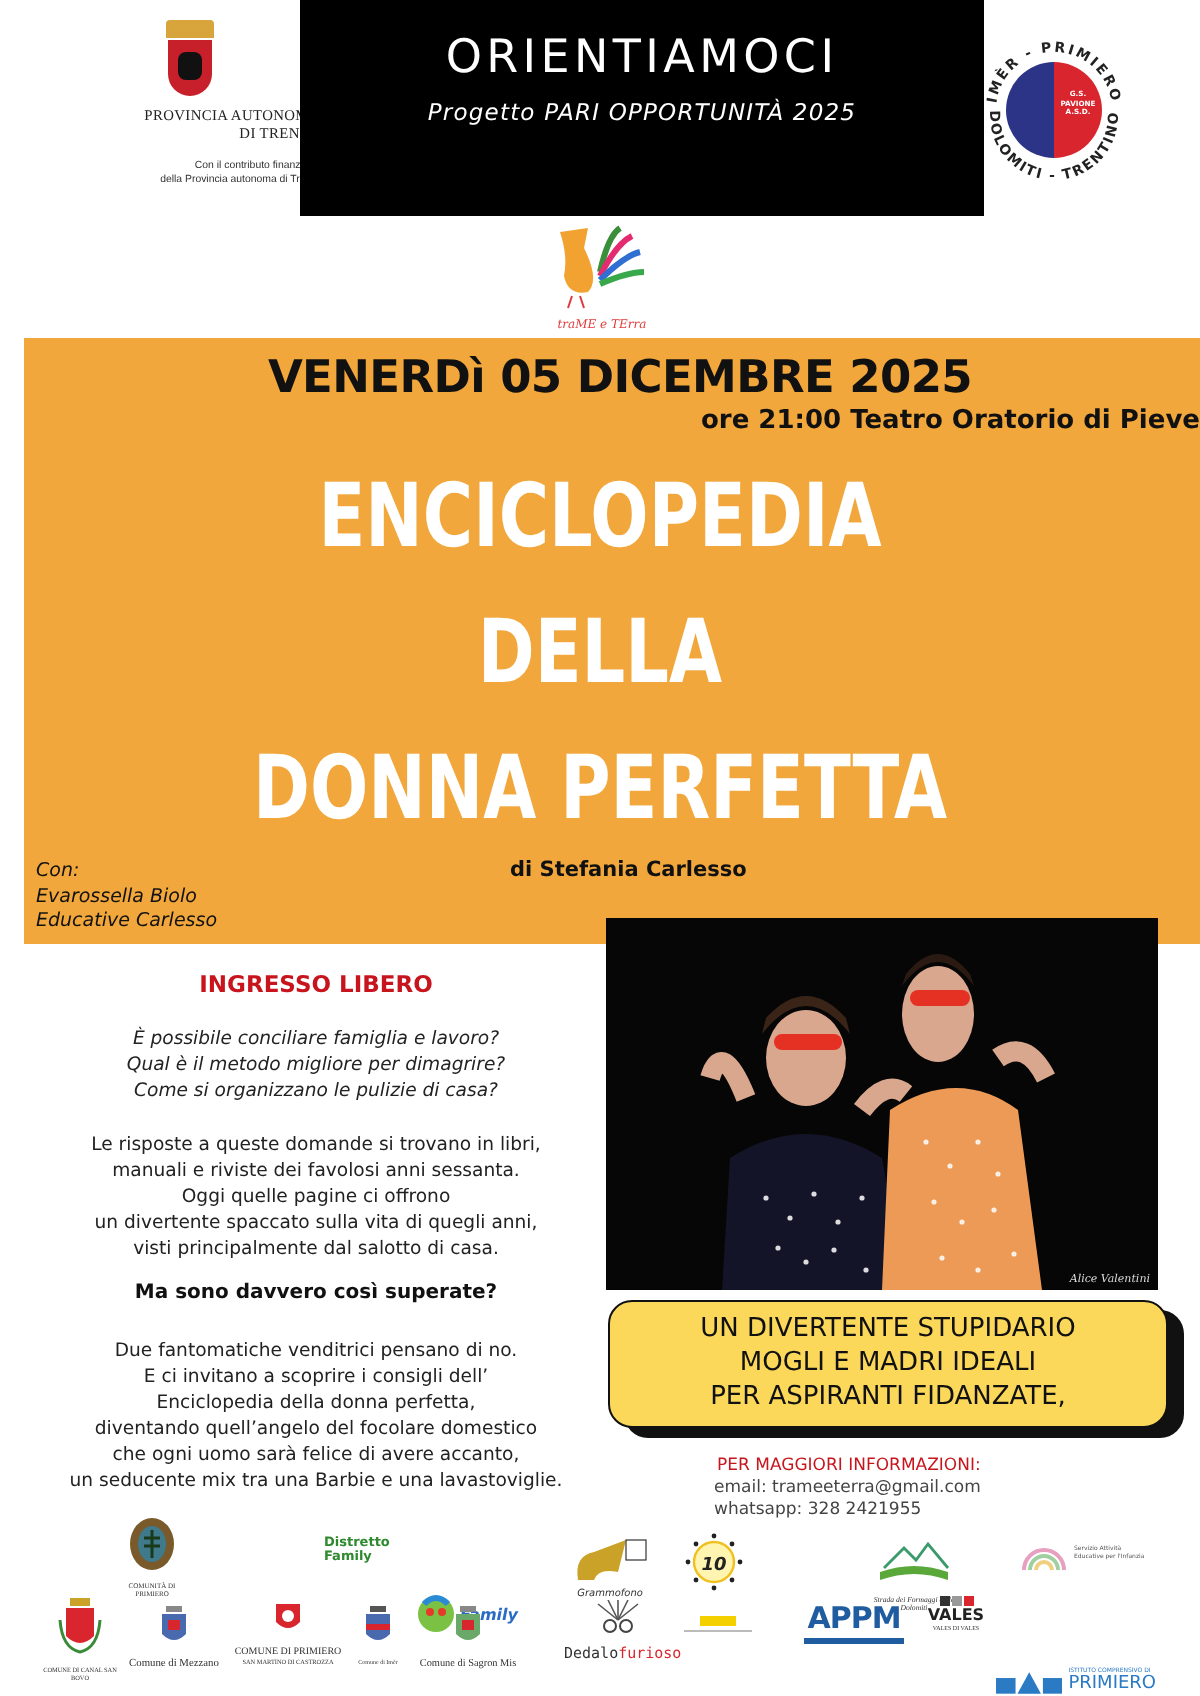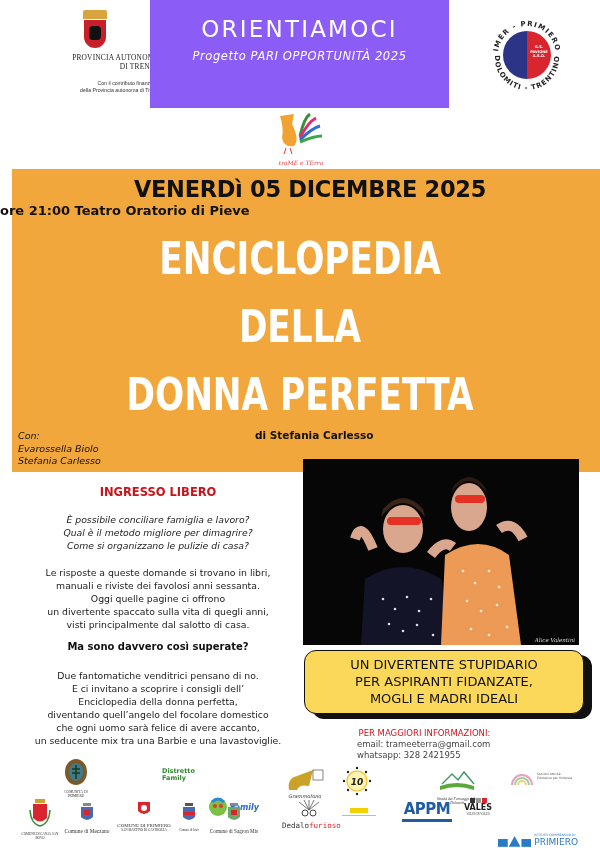--- a/index.html
+++ b/index.html
@@ -8,36 +8,36 @@
 
   
   .logo-left { position: absolute; left: 30px; top: 10px; width: 130px; text-align: right; }
   .crest { width: 30px; height: 40px; margin: 0 auto; position: relative; }
   .crest .crown { width: 24px; height: 9px; margin: 0 auto; background: #d8a53c; border-radius: 2px 2px 0 0; }
   .crest .shield { width: 22px; height: 28px; margin: 1px auto 0; background: #c8202a; border-radius: 0 0 11px 11px; position: relative; }
   .crest .shield::after { content: ""; position: absolute; left: 5px; top: 6px; width: 12px; height: 14px; background: #111; border-radius: 4px; }
   .prov-title { font-family: "Liberation Serif", serif; font-size: 7.4px; letter-spacing: 0.2px; color: #222; margin-top: 4px; line-height: 1.15; }
   .prov-sub { font-family: "Liberation Sans", sans-serif; font-size: 5.2px; color: #333; margin-top: 9px; line-height: 1.35; }
 
-  .banner { position: absolute; left: 150px; top: 0; width: 299px; height: 108px; background: #8b5cf6; text-align: center; color: #fff; }
+  .banner { position: absolute; left: 150px; top: 0; width: 342px; height: 108px; background: #000000; text-align: center; color: #fff; }
   .banner .t1 { font-family: "DejaVu Sans", sans-serif; font-size: 23px; letter-spacing: 2.2px; line-height: 27px; padding-top: 16px; font-weight: normal; }
   .banner .t2 { font-family: "DejaVu Sans", sans-serif; font-style: italic; font-size: 11.5px; letter-spacing: 0.6px; margin-top: 6px; }
 
   .logo-right { position: absolute; left: 486px; top: 14px; width: 82px; height: 82px; }
   .gs-circle { position: absolute; left: 17px; top: 17px; width: 48px; height: 48px; border-radius: 50%; overflow: hidden; display: flex; }
   .gs-circle .l { width: 50%; background: #2b3486; }
   .gs-circle .r { width: 50%; background: #d9262e; color: #fff; font-size: 3.6px; font-weight: bold; text-align: center; padding-top: 14px; line-height: 1.3; }
 
   .trame-logo { position: absolute; left: 270px; top: 110px; width: 62px; height: 56px; }
   .trame-label { position: absolute; left: 0; bottom: 0; width: 100%; text-align: center; font-family: "DejaVu Serif", serif; font-style: italic; font-size: 6px; color: #e03a3a; }
 
   
   .main-block { position: absolute; left: 12px; top: 169px; width: 588px; height: 303px; background: #f1a73b; }
   .date { position: absolute; left: 0; top: 176px; width: 592px; text-align: center; font-family: "DejaVu Sans", sans-serif; font-weight: bold; font-size: 22.5px; color: #111; letter-spacing: -0.3px; padding-left: 28px; }
-  .venue { position: absolute; left: 0; top: 203px; width: 600px; text-align: left; font-family: "DejaVu Sans", sans-serif; font-weight: bold; font-size: 13px; color: #111; }
+  .venue { position: absolute; left: 0; top: 203px; width: 600px; text-align: right; font-family: "DejaVu Sans", sans-serif; font-weight: bold; font-size: 13px; color: #111; }
   .title-line { position: absolute; left: 0; width: 600px; text-align: center; font-family: "DejaVu Sans", sans-serif; font-weight: bold; color: #ffffff; font-size: 44px; letter-spacing: 0px; transform: scaleX(0.78); transform-origin: 300px 0; line-height: 54px; }
   .author { position: absolute; left: 255px; top: 429px; width: 120px; font-family: "DejaVu Sans", sans-serif; font-weight: bold; font-size: 10.5px; color: #111; }
   .cast { position: absolute; left: 18px; top: 430px; font-family: "DejaVu Sans", sans-serif; font-style: italic; font-size: 9.5px; color: #111; line-height: 12.5px; }
 
   .photo { position: absolute; left: 303px; top: 459px; width: 276px; height: 186px; background: #050505; overflow: hidden; }
   .photo .sig { position: absolute; right: 4px; bottom: 2px; font-family: "DejaVu Serif", serif; font-style: italic; font-size: 5.5px; color: #ddd; }
 
   
   .col-left { position: absolute; left: 18px; width: 280px; text-align: center; }
   .ingresso { top: 485px; font-family: "DejaVu Sans", sans-serif; font-weight: bold; font-size: 11.5px; color: #c8151d; }
@@ -117,21 +117,21 @@
 <div class="main-block"></div>
 <div class="date">VENERDì 05 DICEMBRE 2025</div>
 <div class="venue">ore 21:00 Teatro Oratorio di Pieve</div>
 <div class="title-line" style="top:232px;">ENCICLOPEDIA</div>
 <div class="title-line" style="top:300px;">DELLA</div>
 <div class="title-line" style="top:368px;">DONNA PERFETTA</div>
 <div class="author">di Stefania Carlesso</div>
 <div class="cast">
   <div>Con:</div>
   <div>Evarossella Biolo</div>
-  <div>Stefania Carlesso</div>
+  <div>Educative Carlesso</div>
 </div>
 
 <div class="photo">
   <svg width="276" height="186" viewBox="0 0 276 186">
     <rect width="276" height="186" fill="#060606"></rect>
 
     <ellipse cx="100" cy="70" rx="20" ry="24" fill="#d9a78e"></ellipse>
     <path d="M78 58 Q100 30 122 58 L120 50 Q100 28 80 50 Z" fill="#3a2418"></path>
     <rect x="84" y="58" width="34" height="8" rx="4" fill="#e53024"></rect>
     <path d="M62 120 Q100 96 138 120 L150 186 L58 186 Z" fill="#141428"></path>
@@ -187,22 +187,22 @@
   <div>E ci invitano a scoprire i consigli dell’</div>
   <div>Enciclopedia della donna perfetta,</div>
   <div>diventando quell’angelo del focolare domestico</div>
   <div>che ogni uomo sarà felice di avere accanto,</div>
   <div>un seducente mix tra una Barbie e una lavastoviglie.</div>
 </div>
 
 <div class="callout-shadow"></div>
 <div class="callout">
   <div>UN DIVERTENTE STUPIDARIO</div>
+  <div>MOGLI E MADRI IDEALI</div>
   <div>PER ASPIRANTI FIDANZATE,</div>
-  <div>MOGLI E MADRI IDEALI</div>
 </div>
 
 <div class="info">
   <div class="h">PER MAGGIORI INFORMAZIONI:</div>
   <div>email: trameeterra@gmail.com</div>
   <div>whatsapp: 328 2421955</div>
 </div>
 
 <div class="spon" style="left:58px; top:758px; width:36px;">
   <svg width="24" height="28" viewBox="0 0 24 28" class="shape">

